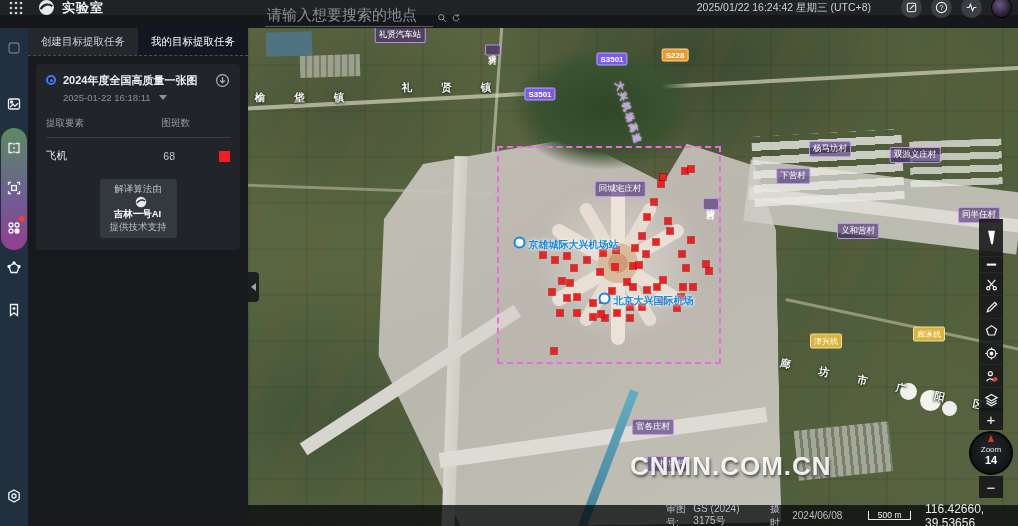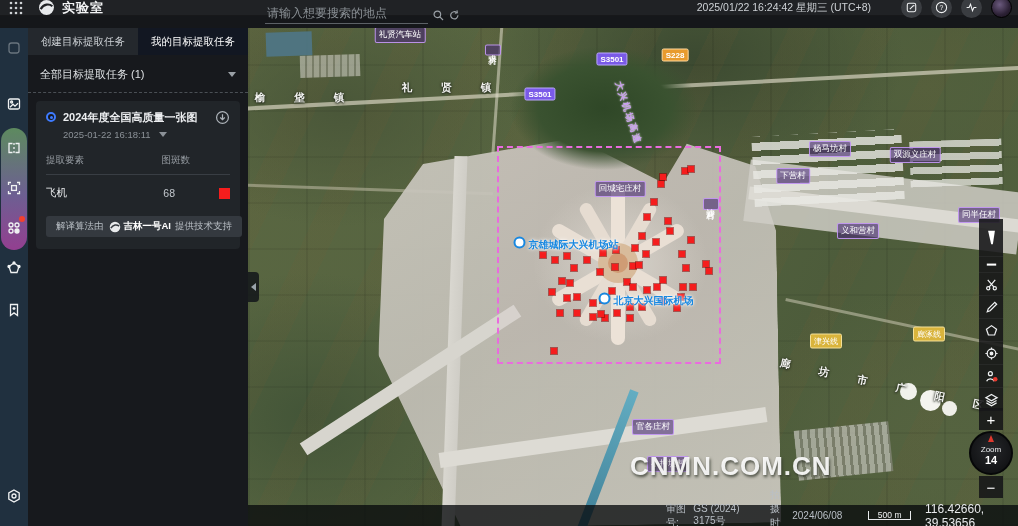--- a/index.html
+++ b/index.html
@@ -6,21 +6,21 @@
   html,body{background:#0b0d0f;}
   body{font-family:"Liberation Sans","DejaVu Sans",sans-serif;}
   .stage{position:relative;width:1018px;height:526px;overflow:hidden;background:#15171a;}
 
   
   .topbar{position:absolute;left:0;top:0;width:100%;height:16px;background:#202225;display:flex;align-items:center;z-index:40;border-bottom:1px solid #17181a;}
   .tb-grid{width:16px;height:16px;margin-left:8px;}
   .tb-logo{width:17px;height:17px;margin-left:14px;}
   .tb-title{color:#f2f3f4;font-size:13px;font-weight:bold;margin-left:7px;letter-spacing:1px;}
   .tb-search{position:absolute;left:265px;top:4px;width:196px;display:flex;align-items:center;}
-  .tb-search input{width:168px;background:transparent;border:none;border-bottom:1px solid #5c6166;color:#cfd3d6;font-size:12px;padding:2px 2px 3px;outline:none;font-family:inherit;}
+  .tb-search input{width:168px;background:transparent;border:none;border-bottom:1px solid #5c6166;color:#cfd3d6;font-size:15px;padding:2px 2px 3px;outline:none;font-family:inherit;}
   .tb-search input::placeholder{color:#8a9095;}
   .tb-ics{display:flex;align-items:center;margin-left:auto;margin-right:6px;gap:16px;}
   .tb-time{color:#cdd1d5;font-size:10.5px;margin-right:14px;}
   .tb-ic{width:21px;height:21px;border-radius:50%;background:#3a3d41;display:flex;align-items:center;justify-content:center;cursor:pointer;}
   .tb-ic svg{width:13px;height:13px;}
   .tb-ic.avatar{background:radial-gradient(circle at 40% 35%,#6b5a7e 0%,#2c2135 60%,#151019 100%);border:1px solid #000;}
   .sic{width:13px;height:13px;margin-left:4px;}
 
   
   .rail{position:absolute;left:0;top:28px;bottom:0;width:28px;background:#20303f;z-index:30;}
@@ -44,21 +44,21 @@
   .radio::after{content:'';position:absolute;left:1.5px;top:1.5px;width:3px;height:3px;border-radius:50%;background:#3e7bff;}
   .card-title{color:#eceef0;font-size:11px;font-weight:bold;margin-left:7px;line-height:1.3;}
   .dl-ic{margin-left:auto;width:15px;height:15px;flex:none;cursor:pointer;}
   .card-time{display:flex;align-items:center;color:#8b9197;font-size:9.5px;margin:4px 0 0 17px;cursor:pointer;}
   .card-time .caret{margin-left:8px;border-top-color:#8b9197;}
   .tbl-head{display:flex;color:#979da3;font-size:9.5px;margin-top:14px;padding-bottom:7px;border-bottom:1px solid #393e44;}
   .tbl-head .c2{margin-left:auto;margin-right:40px;}
   .tbl-row{display:flex;align-items:center;font-size:10.5px;color:#e8eaec;margin-top:11px;}
   .tbl-row .cnt{margin-left:auto;margin-right:44px;color:#c2c7cc;}
   .swatch{width:11px;height:11px;flex:none;}
-  .credit{margin:16px auto 0;width:fit-content;display:flex;align-items:center;background:#34393f;border-radius:3px;padding:4px 10px;font-size:9.5px;color:#b9bfc5;cursor:pointer;white-space:nowrap;}
+  .credit{margin:16px auto 0;width:fit-content;display:flex;align-items:center;background:#34393f;border-radius:3px;padding:4px 10px;font-size:9.5px;color:#b9bfc5;cursor:pointer;white-space:nowrap;flex-direction:column;}
   .credit .brand{color:#ffffff;font-weight:bold;margin:0 4px 0 3px;}
   .credit svg{width:12px;height:12px;margin-left:5px;}
   .collapse{position:absolute;left:248px;top:272px;width:11px;height:30px;background:rgba(18,21,26,.85);border-radius:0 4px 4px 0;display:flex;align-items:center;justify-content:center;z-index:26;cursor:pointer;}
   .collapse i{width:0;height:0;border-top:4px solid transparent;border-bottom:4px solid transparent;border-right:5px solid #9aa3ab;}
 
   
   .map{position:absolute;left:248px;top:28px;right:0;bottom:0;overflow:hidden;background:
     radial-gradient(260px 170px at 12% 16%,#4a5739 0%,rgba(0,0,0,0) 70%),
     radial-gradient(300px 190px at 58% 6%,#3c4a31 0%,rgba(0,0,0,0) 70%),
     radial-gradient(230px 160px at 88% 12%,#52603d 0%,rgba(0,0,0,0) 70%),
@@ -232,24 +232,20 @@
           <polygon points="8,2 13.2,5 13.2,11 8,14 2.8,11 2.8,5"></polygon>
           <circle cx="8" cy="8" r="2"></circle>
         </svg>
       </div>
     </div>
 
   <div class="panel">
     <div class="tabs">
       <div class="tab">创建目标提取任务</div>
       <div class="tab active">我的目标提取任务</div>
-    </div>
-    <div class="filter-row">
-      <span>全部目标提取任务 (1)</span>
-      <span class="caret"></span>
     </div>
     <div class="dash-hr"></div>
     <div class="card">
       <div class="card-head">
         <span class="radio"></span>
         <span class="card-title">2024年度全国高质量一张图</span>
         <span class="dl-ic">
           <svg viewBox="0 0 16 16" fill="none" stroke="#aeb4ba" stroke-width="1.3">
               <circle cx="8" cy="8" r="6.3"></circle>
               <line x1="8" y1="4.5" x2="8" y2="10"></line>

